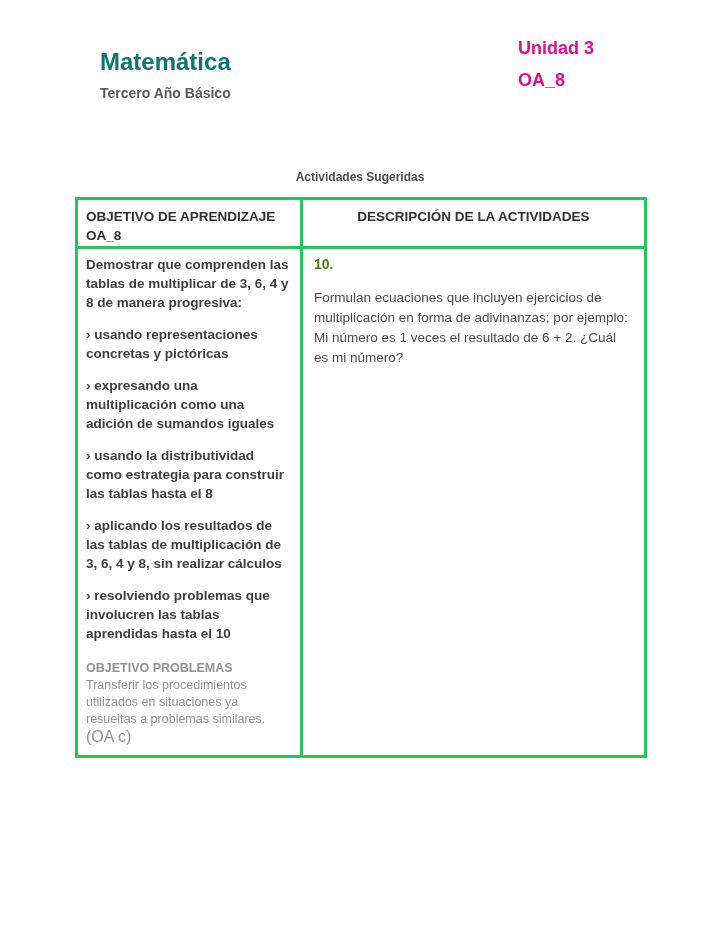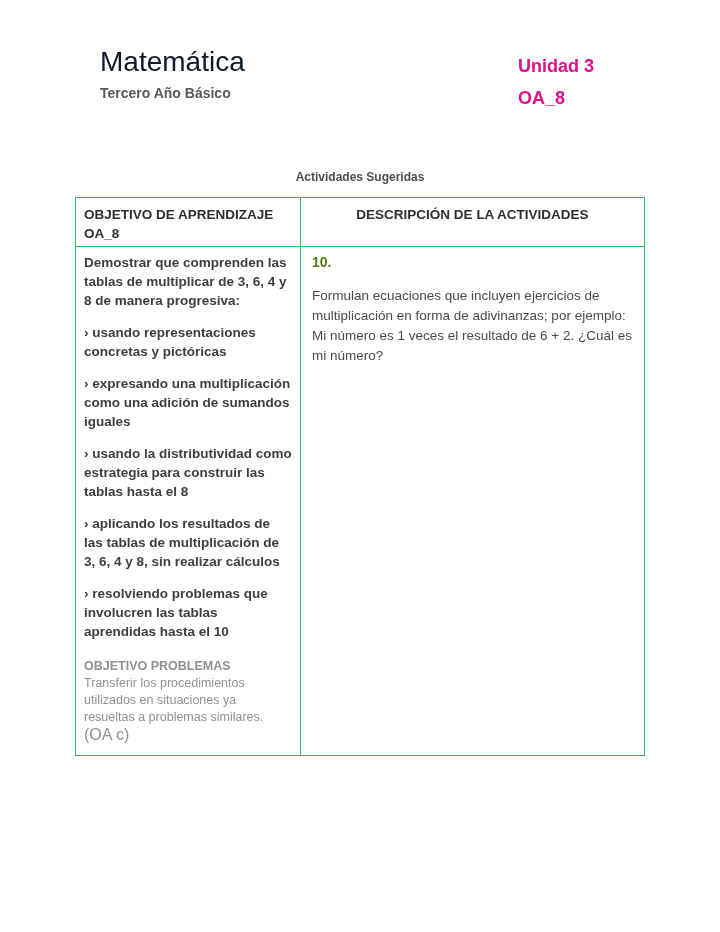--- a/index.html
+++ b/index.html
@@ -12,35 +12,35 @@
     font-family: "Liberation Sans", sans-serif;
     overflow: hidden;
   }
   
   .header {
     position: relative;
     padding: 44px 0 0 100px;
     height: 120px;
   }
   .doc-title {
-    font-size: 28px;
-    font-weight: normal;
-    color: #0f172a;
+    font-size: 24px;
+    font-weight: bold;
+    color: #0f766e;
     line-height: 36px;
   }
   .doc-subtitle {
     font-size: 14px;
     font-weight: bold;
     color: #58595b;
     line-height: 27px;
   }
   .header-right {
     position: absolute;
     left: 518px;
-    top: 50px;
+    top: 32px;
   }
   .header-right .hr-line {
     font-size: 18px;
     font-weight: bold;
     color: #e10e8c;
     line-height: 32px;
   }
   
   .section-title {
     margin-top: 50px;
@@ -52,21 +52,21 @@
   
   table.activities-table {
     margin-left: 75px;
     margin-top: 13px;
     width: 569px;
     border-collapse: collapse;
     table-layout: fixed;
   }
   table.activities-table th,
   table.activities-table td {
-    border: 1px solid #22c55e;
+    border: 3px solid #22c55e;
     vertical-align: top;
   }
   th.col-objective { width: 225px; }
   th.col-description { width: 344px; }
   table.activities-table th {
     height: 49px;
     padding: 7px 8px 0 8px;
     font-size: 13.5px;
     font-weight: bold;
     color: #2f2f31;

